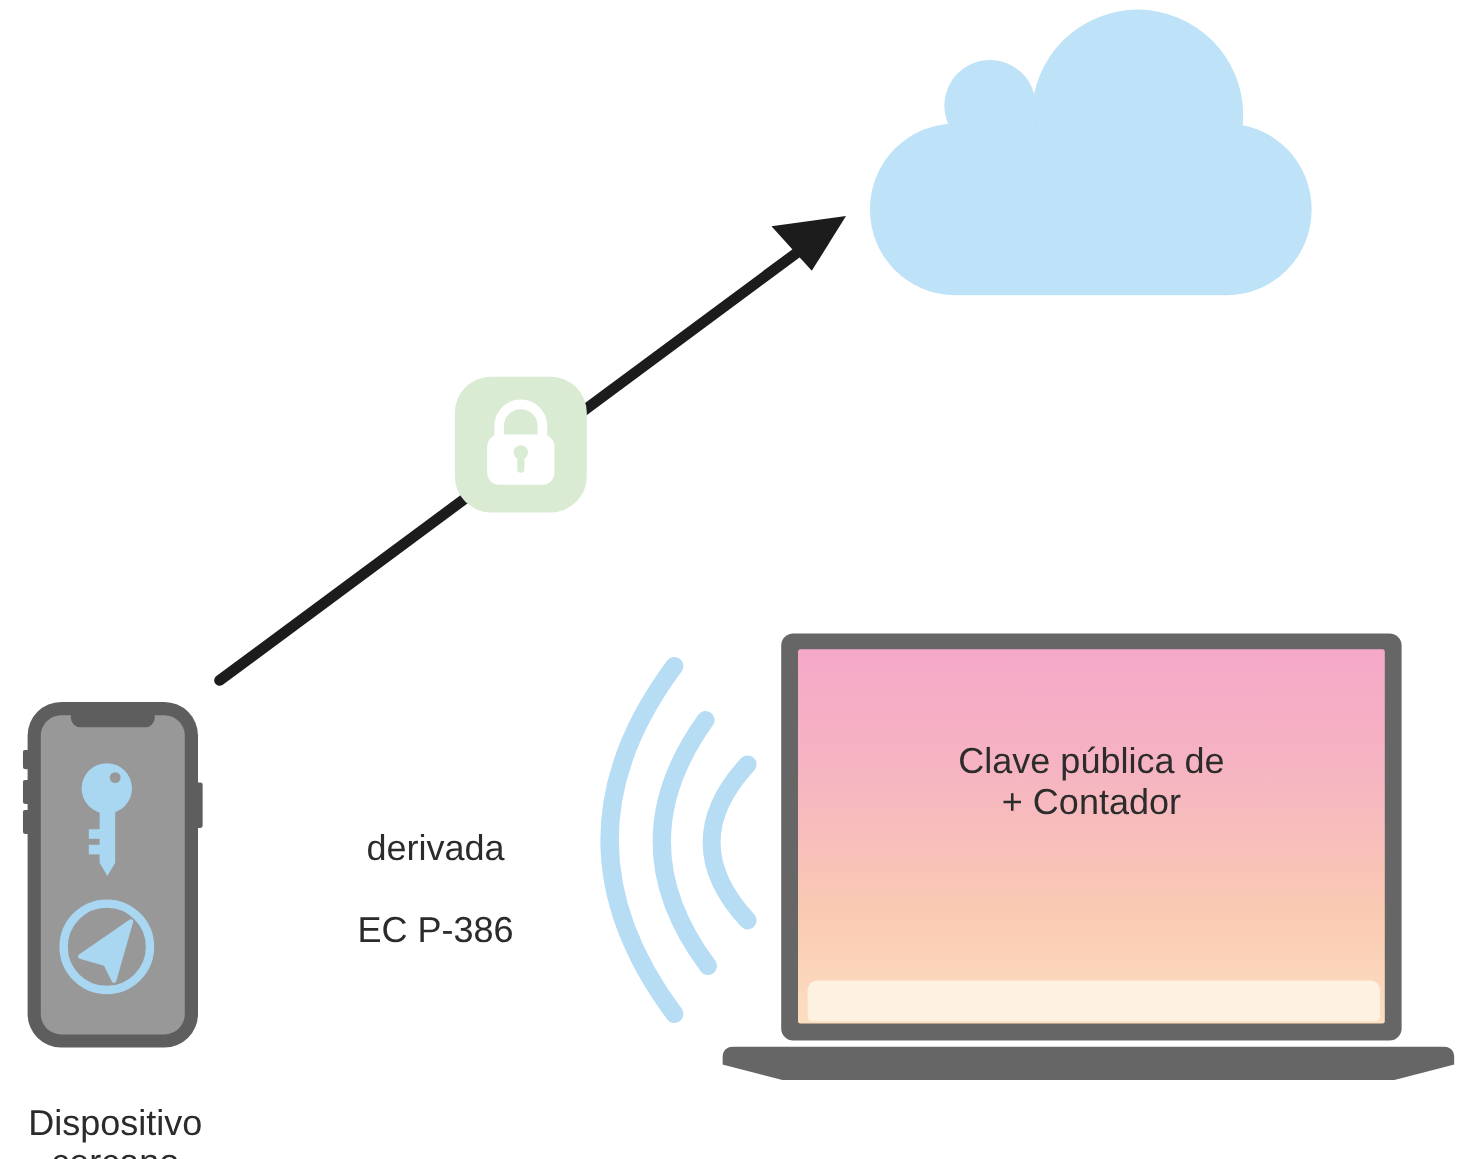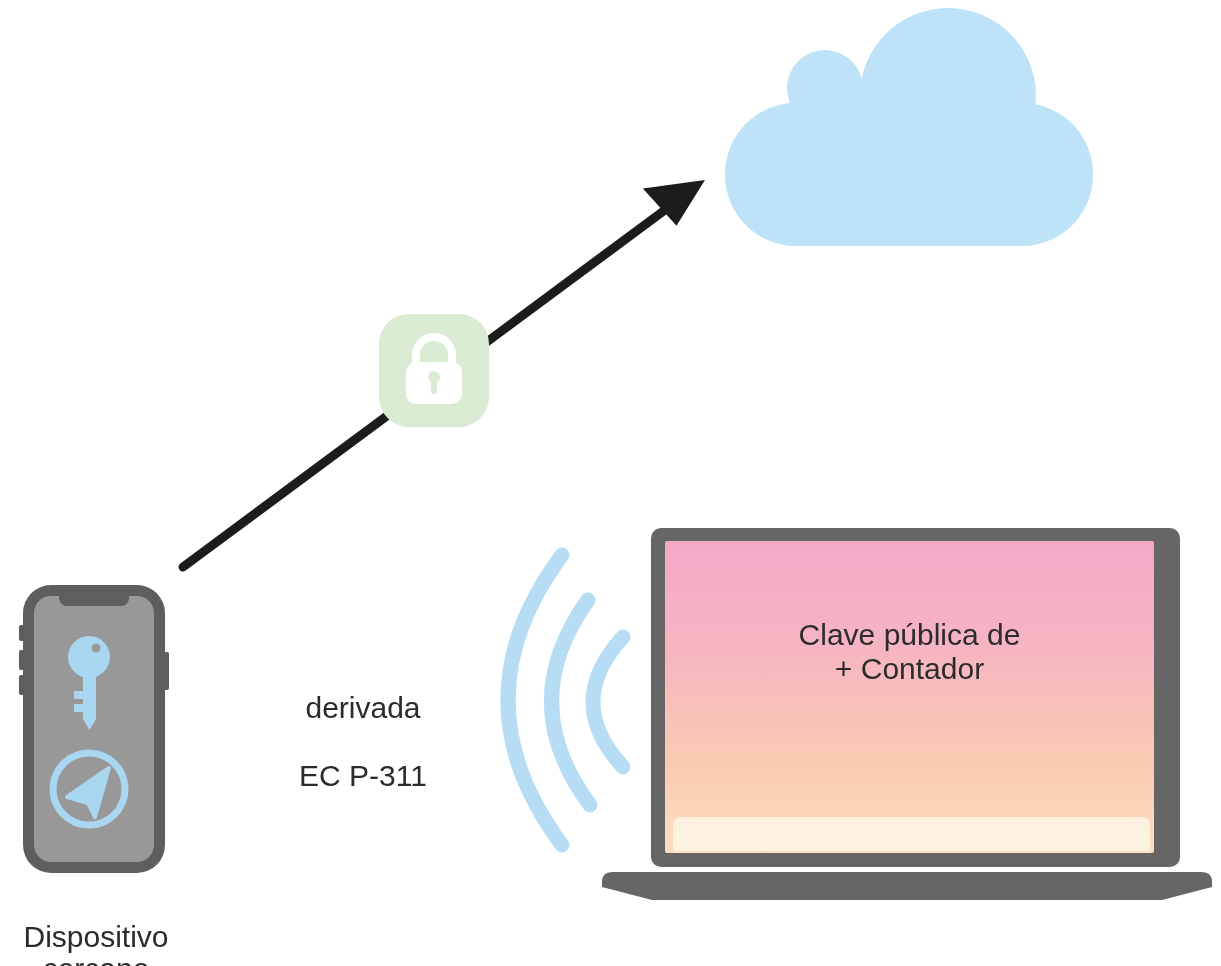--- a/index.html
+++ b/index.html
@@ -23,21 +23,20 @@
     left:379px;top:314px;width:110px;height:113px;
     background:var(--lock-green,#daebd4);
     border-radius:30px;
     display:flex;align-items:center;justify-content:center;
   }
   
   .laptop-bezel{
     left:651px;top:528px;width:517px;height:339px;
     background:var(--laptop-gray,#666666);
     border-radius:10px;
-    padding-left:12px;
   }
   .laptop-screen{
     position:absolute;left:14px;top:13px;width:489px;height:312px;
     background:linear-gradient(180deg,
       var(--screen-pink,#f5a8c8) 0%,
       #f6b4c2 32%,
       #facbb2 72%,
       var(--screen-peach,#fcdec0) 100%);
     border-radius:2px;
     overflow:hidden;
@@ -132,16 +131,16 @@
     <g>
       <circle cx="70" cy="206" r="36" fill="none" stroke="var(--icon-blue,#a9d6f1)" stroke-width="7"></circle>
       <path d="M90 185 L48 214 L69 220 L76 234 Z" fill="var(--icon-blue,#a9d6f1)" stroke="var(--icon-blue,#a9d6f1)" stroke-width="4" stroke-linejoin="round"></path>
     </g>
   </svg>
 
   <div class="abs label phone-label">Dispositivo cercano</div>
 
   <div class="abs label derived-label">
     <div>derivada</div>
-    <div>EC P-311</div>
+    <div>EC P-386</div>
   </div>
 
 </div>
 
 </body></html>

